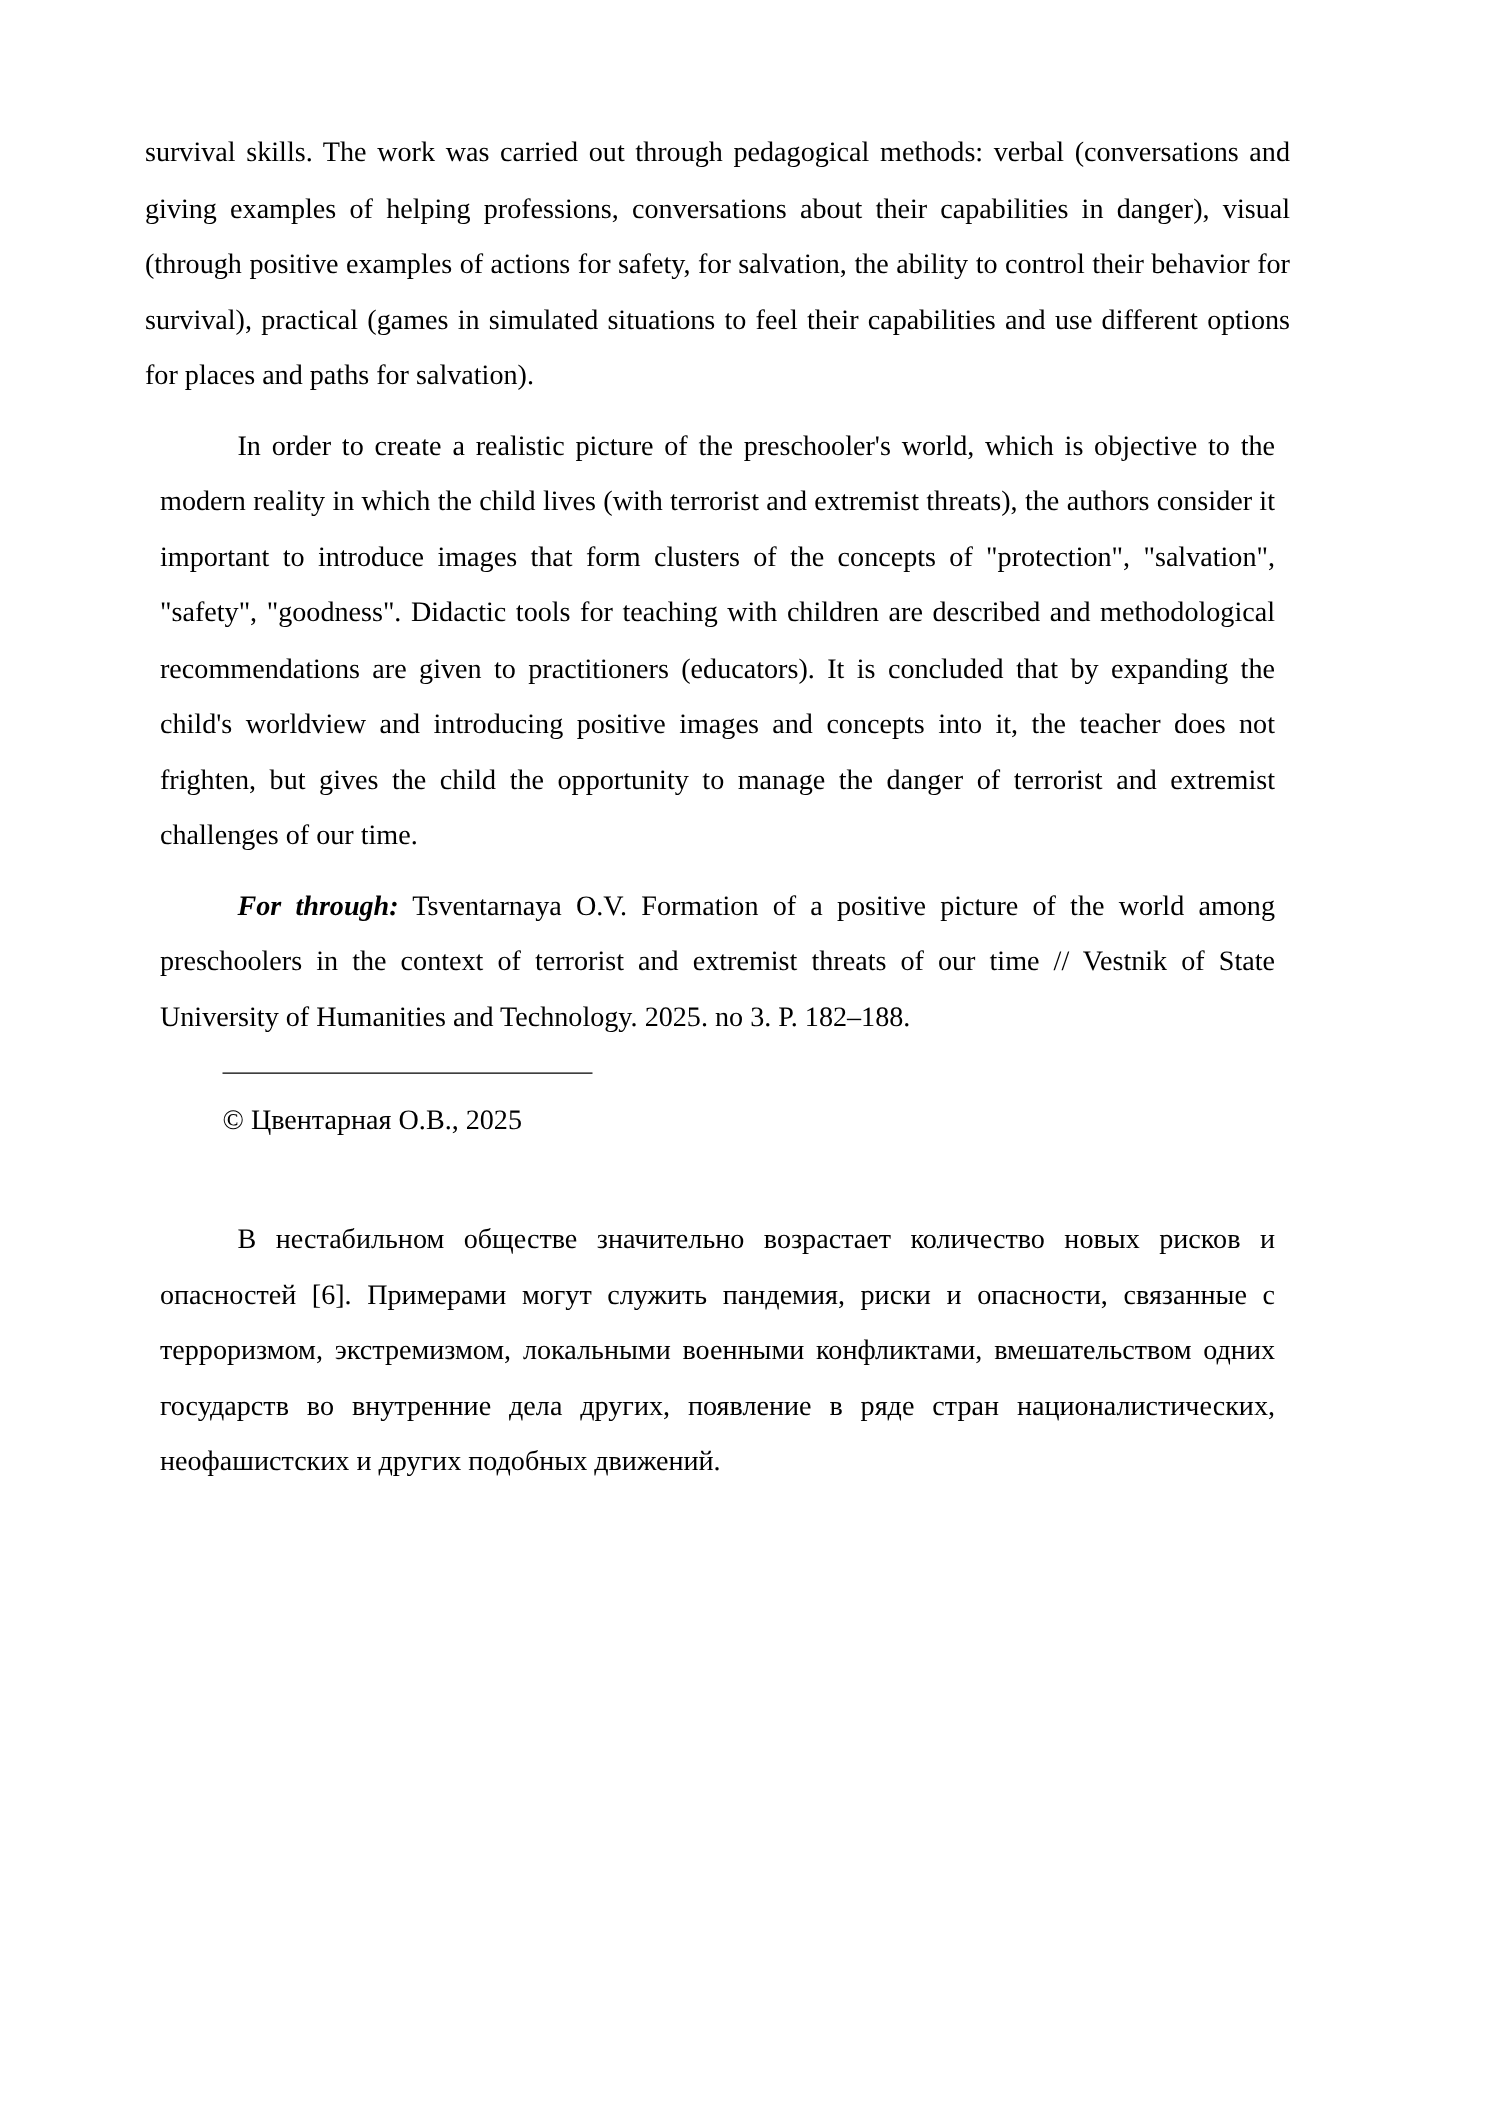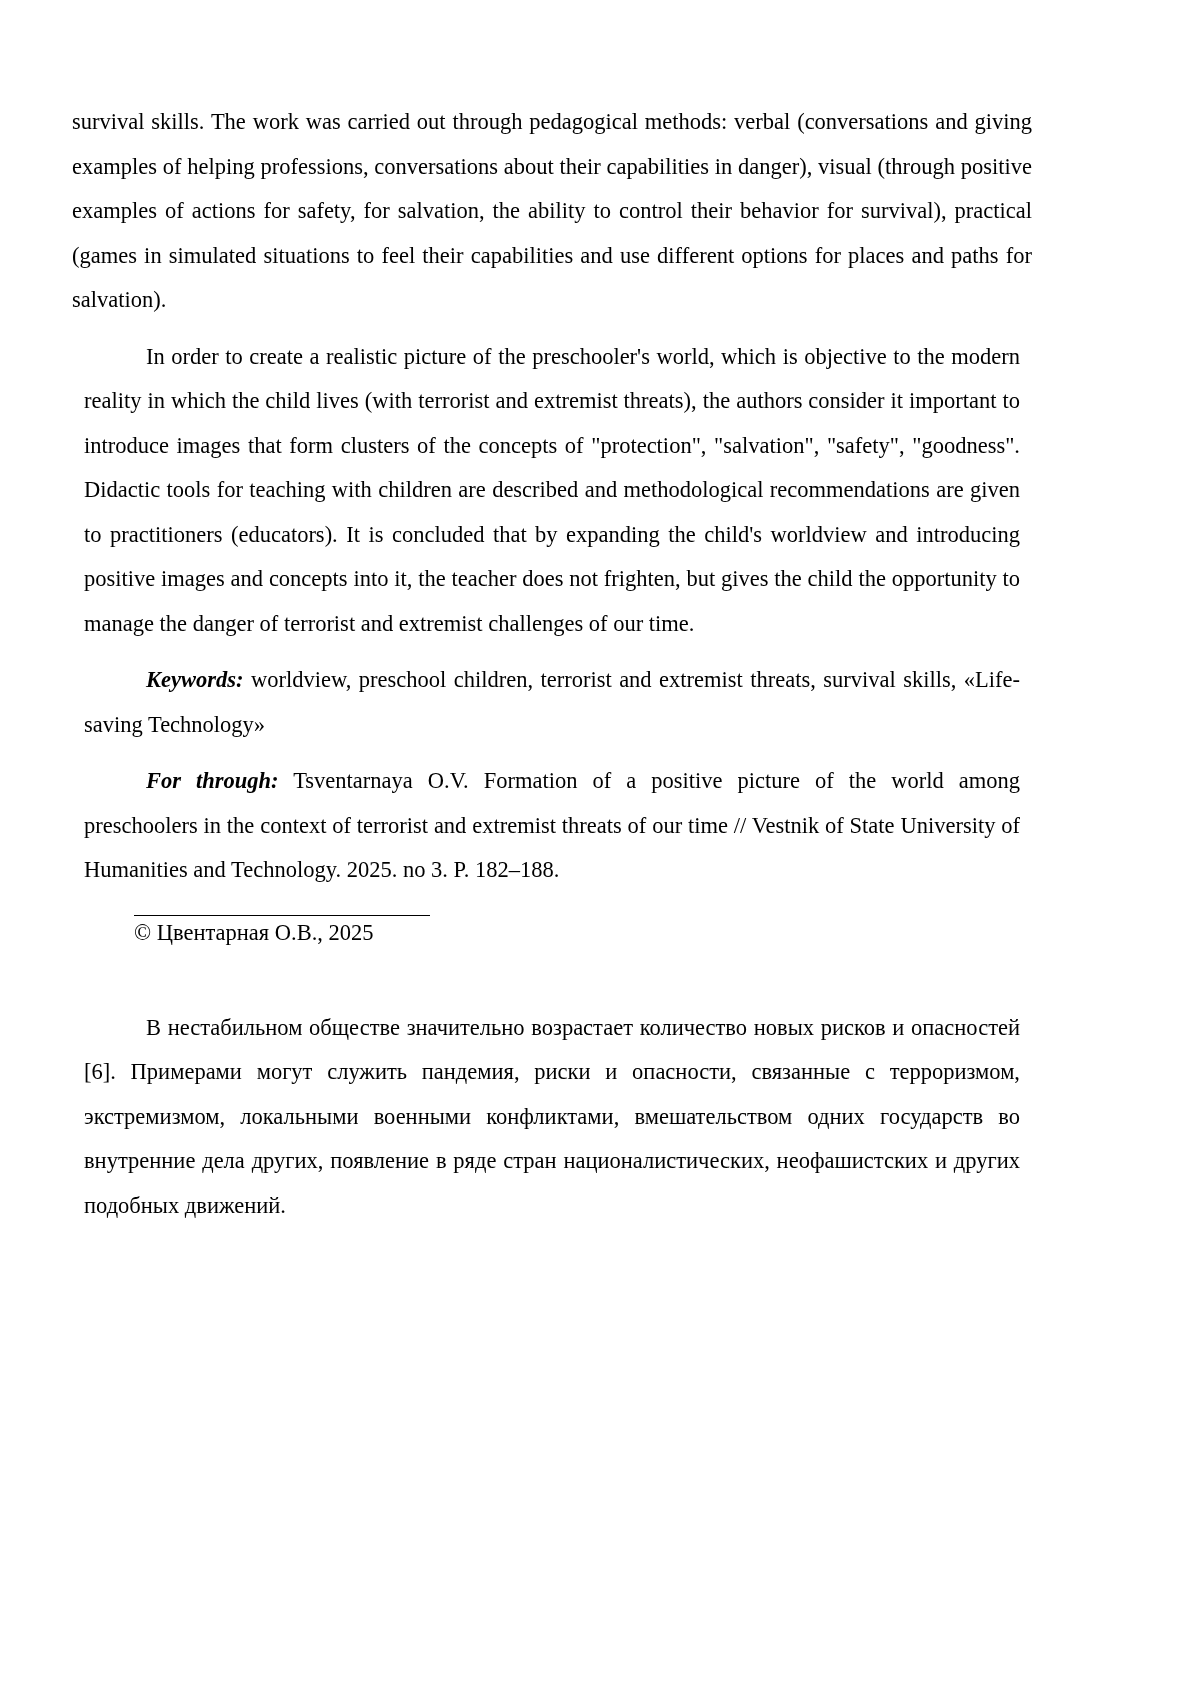--- a/index.html
+++ b/index.html
@@ -11,21 +11,21 @@
     width: 1200px;
     height: 1697px;
     font-family: "Liberation Serif", "DejaVu Serif", serif;
     color: #000000;
   }
   .page {
     position: relative;
     width: 1200px;
     height: 1697px;
     box-sizing: border-box;
-    padding: 100px 168px 0 72px;
+    padding: 100px 168px 0 116px;
   }
   .body-text {
     font-size: 22.5px;
     line-height: 44.5px;
     text-align: justify;
     text-justify: inter-word;
     hyphens: none;
   }
   p.para {
     margin: 0;
@@ -44,41 +44,41 @@
     padding-left: 62px;
   }
   .hr-short {
     width: 296px;
     height: 0;
     border: none;
     border-top: 1.4px solid #000;
     margin: 0;
   }
   .copyright {
+    margin-top: 20px;
     padding-left: 62px;
     font-size: 22.5px;
     line-height: 34px;
   }
   .ru-block {
     margin-top: 56px;
     font-family: Liberation Serif, serif;
   }
 </style>
 </head>
 <body>
 
 <div class="page">
 
   <div class="body-text">
 
     <p class="para">survival skills. The work was carried out through pedagogical methods: verbal (conversations and giving examples of helping professions, conversations about their capabilities in danger), visual (through positive examples of actions for safety, for salvation, the ability to control their behavior for survival), practical (games in simulated situations to feel their capabilities and use different options for places and paths for salvation).</p>
 
     <p class="indent">In order to create a realistic picture of the preschooler's world, which is objective to the modern reality in which the child lives (with terrorist and extremist threats), the authors consider it important to introduce images that form clusters of the concepts of "protection", "salvation", "safety", "goodness". Didactic tools for teaching with children are described and methodological recommendations are given to practitioners (educators). It is concluded that by expanding the child's worldview and introducing positive images and concepts into it, the teacher does not frighten, but gives the child the opportunity to manage the danger of terrorist and extremist challenges of our time.</p>
 
-    <p class="indent"><span class="lead">Keywords:</span><span> worldview, preschool children, terrorist and extremist threats, survival skills, «Life-saving Technology»</span></p>
 
     <p class="indent"><span class="lead">For through:</span><span> Tsventarnaya O.V. Formation of a positive picture of the world among preschoolers in the context of terrorist and extremist threats of our time // Vestnik of State University of Humanities and Technology. 2025. no 3. P. 182–188.</span></p>
   </div>
 
   <div class="rule-wrap">
     <hr class="hr-short">
   </div>
 
   <div class="copyright">© Цвентарная О.В., 2025</div>
 

